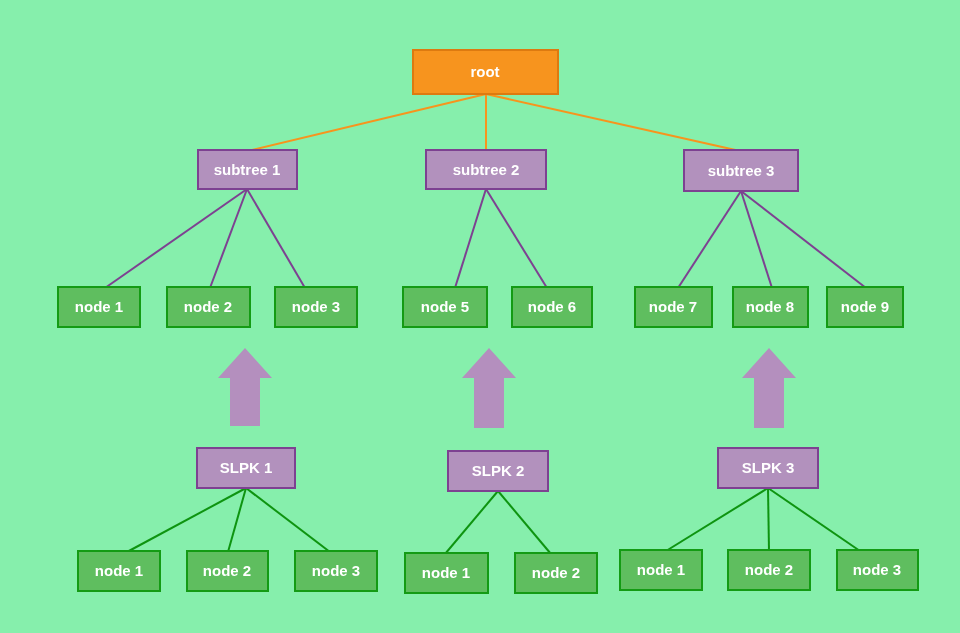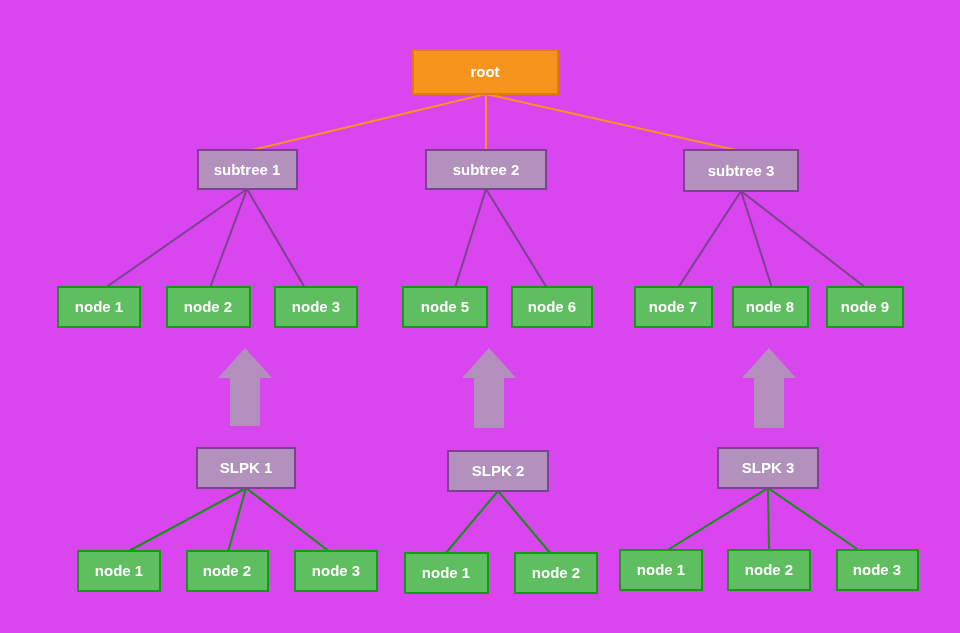--- a/index.html
+++ b/index.html
@@ -1,16 +1,16 @@
 <!DOCTYPE html>
 <html><head>
 <meta charset="utf-8">
 <style>
   html,body{margin:0;padding:0;background:#ffffff;}
-  .canvas{position:relative;width:960px;height:633px;background:#d946ef;overflow:hidden;}
+  .canvas{position:relative;width:960px;height:633px;background:#86efac;overflow:hidden;}
   svg{display:block;}
   .box-orange{fill:#F7941E;stroke:#DD7A10;stroke-width:2;}
   .box-purple{fill:#B291BD;stroke:#7D4191;stroke-width:2;}
   .box-green{fill:#5FBE5F;stroke:#149B14;stroke-width:2;}
   .edge-orange{stroke:#F7941D;stroke-width:2;fill:none;}
   .edge-purple{stroke:#7D4191;stroke-width:2;fill:none;}
   .edge-green{stroke:#0E9410;stroke-width:2;fill:none;}
   .arrow-up{fill:#B48FBE;stroke:none;}
   .lbl{font:bold 15px "Liberation Sans", sans-serif;fill:#FFFFFF;text-anchor:middle;}
 </style>

